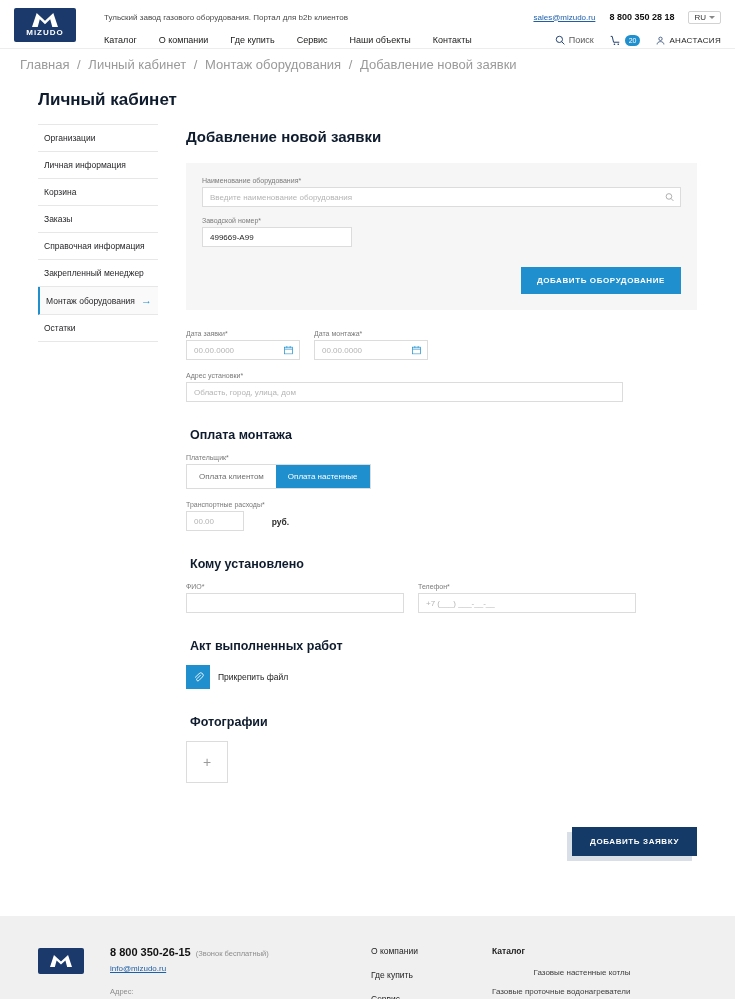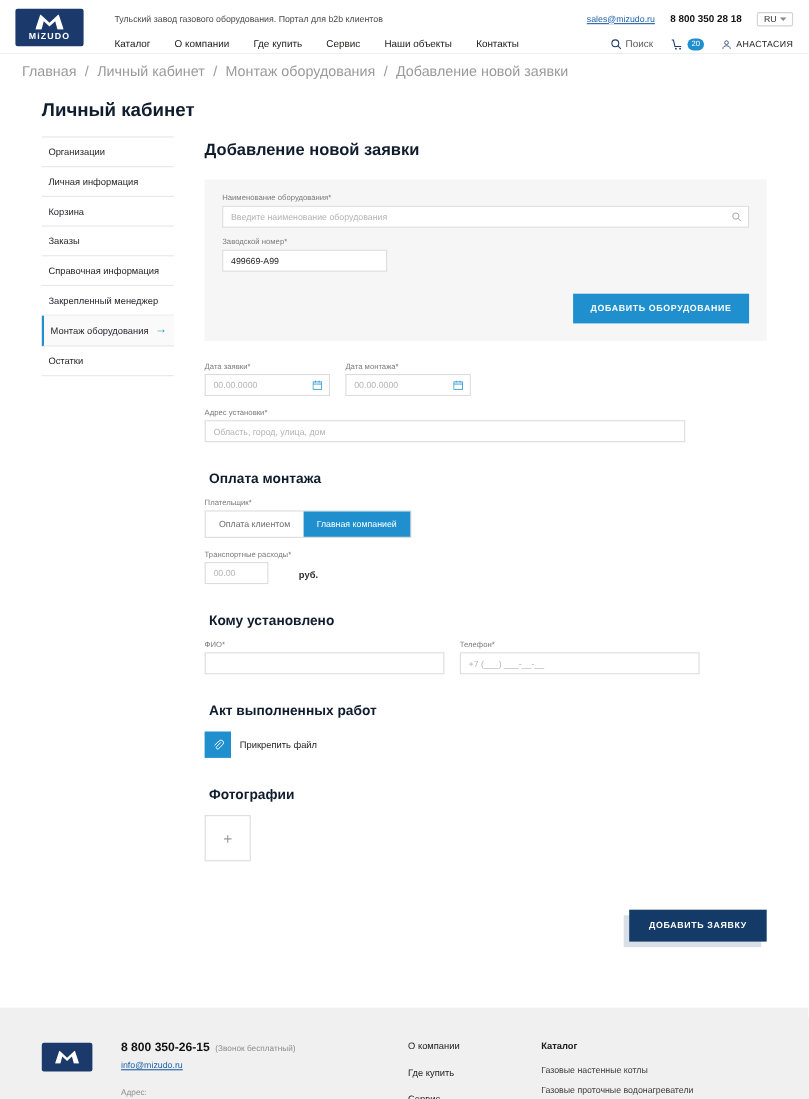--- a/index.html
+++ b/index.html
@@ -344,21 +344,21 @@
     font-size: 8px;
     color: #1f5fa8;
     text-decoration: underline;
     margin-top: 6px;
   }
   .foot-lbl { font-size: 7.5px; color: #8d8d8d; margin-top: 14px; }
   .foot-val { font-size: 8px; color: #222; line-height: 1.5; margin-top: 3px; }
   .foot-col-nav { width: 95px; }
   .foot-nav-item { font-size: 8.5px; color: #1d1d1d; margin-bottom: 14px; cursor: pointer; }
   .foot-cat-title { font-size: 8.5px; color: #1d1d1d; font-weight: bold; margin-bottom: 12px; }
-  .foot-cat-item { font-size: 8px; color: #3c3c3c; margin-bottom: 10px; cursor: pointer; }
+  .foot-cat-item { font-size: 8px; color: #3c3c3c; margin-bottom: 10px; cursor: pointer; text-align: right; }
 </style>
 </head>
 <body>
 
 <div class="topbar">
   <div class="logo">
     <div class="logo-mark"></div>
     <div class="logo-text">MiZUDO</div>
   </div>
   <div class="hdr-right-col">
@@ -512,21 +512,21 @@
     <div class="addr-block">
       <div class="fld-label">Адрес установки*</div>
       <div class="input ph addr-input">Область, город, улица, дом</div>
     </div>
 
     
     <div class="sec-title">Оплата монтажа</div>
     <div class="fld-label">Плательщик*</div>
     <div class="seg">
       <div class="seg-opt">Оплата клиентом</div>
-      <div class="seg-opt sel">Главная компанией</div>
+      <div class="seg-opt sel">Оплата настенные</div>
     </div>
 
     <div class="money-row">
       <div>
         <div class="fld-label">Транспортные расходы*</div>
         <div class="input ph money-input">00.00</div>
       </div>
       <div class="money-unit">руб.</div>
     </div>
 

